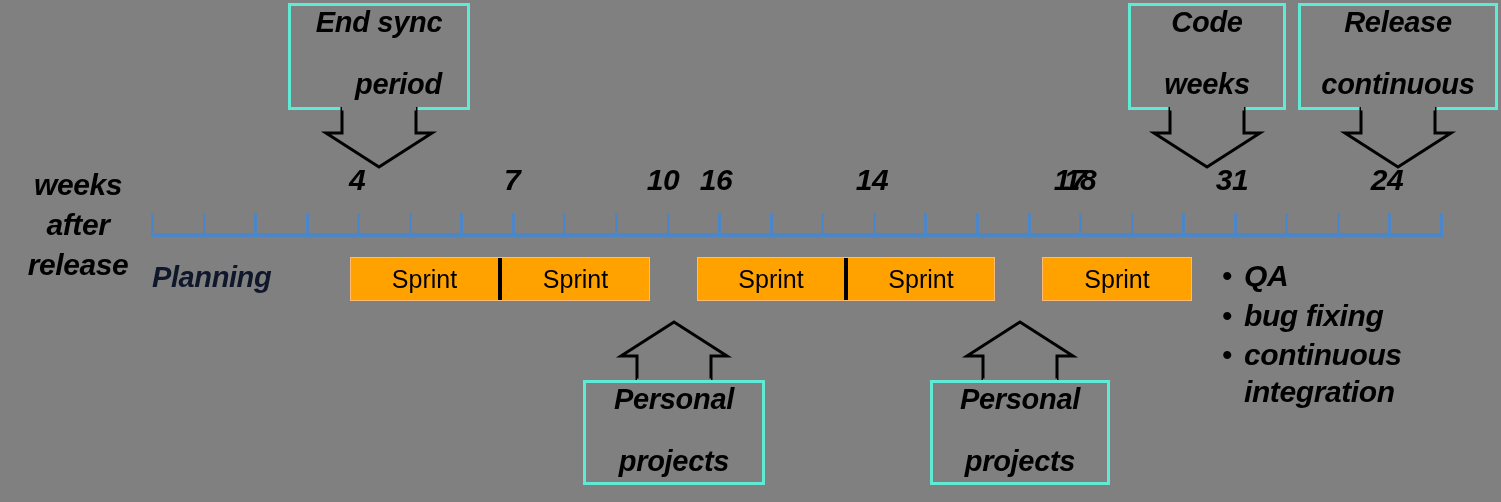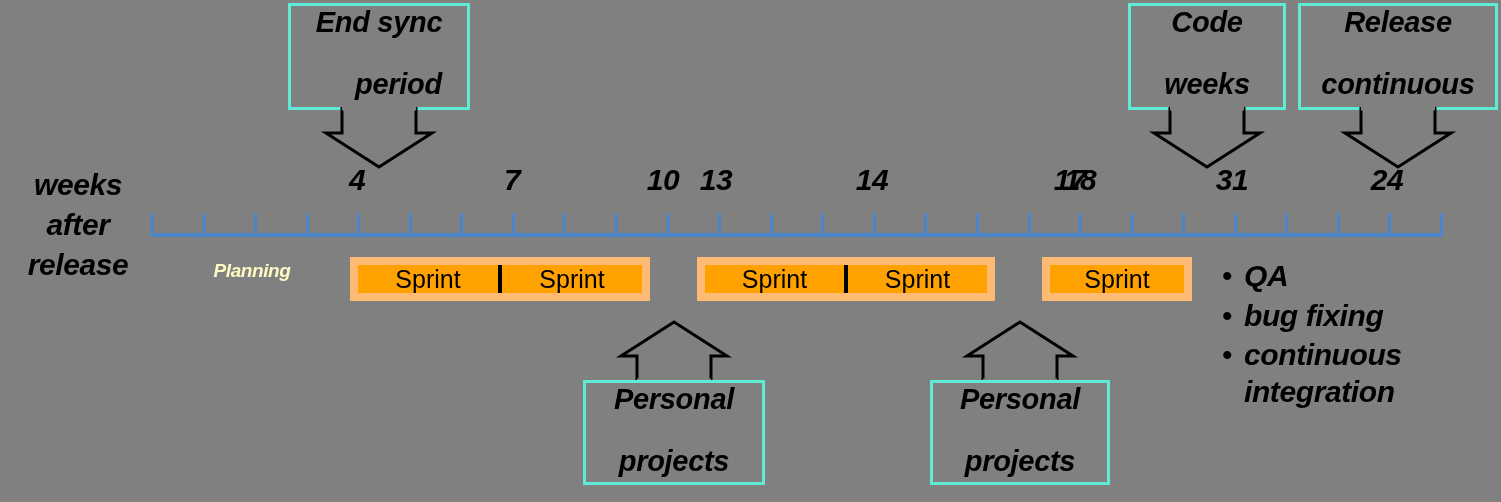--- a/index.html
+++ b/index.html
@@ -85,36 +85,36 @@
     color: #000000;
     letter-spacing: -0.4px;
   }
 
   
   #planning-label {
     position: absolute;
     left: 152px;
     top: 258px;
     width: 200px;
-    text-align: center;
-    font-style: italic;
-    font-weight: bold;
-    font-size: 19px;
+    text-align: left;
+    font-style: italic;
+    font-weight: bold;
+    font-size: 29px;
     line-height: 1.33;
-    color: #fef9c3;
+    color: #0f172a;
     letter-spacing: -0.4px;
   }
 
   
   .sprint-group {
     position: absolute;
     top: 257px;
     height: 44px;
     display: flex;
-    border: 8px solid #fdba74;
+    border: 1px solid #fdba74;
     box-sizing: border-box;
     background: #000000;
   }
   .sprint-cell {
     flex: 1 1 0;
     background: #ffa200;
     display: flex;
     align-items: center;
     justify-content: center;
     font-size: 25px;
@@ -187,21 +187,21 @@
     <span class="callout-text">continuous</span>
   </div>
   <svg class="arrow-svg" style="left:1298px; top:107px; width:200px; height:62px;" viewBox="0 0 200 62">
     <path class="arrow-path" d="M 63 0 L 63 26 L 47 26 L 100 60 L 153 26 L 137 26 L 137 0"></path>
     <path d="M 63 1.5 L 137 1.5" stroke="#808080" stroke-width="4" fill="none"></path>
   </svg>
 
   <div class="week-label" style="left:357px; top:163px;">4</div>
   <div class="week-label" style="left:512px; top:163px;">7</div>
   <div class="week-label" style="left:663px; top:163px;">10</div>
-  <div class="week-label" style="left:716px; top:163px;">13</div>
+  <div class="week-label" style="left:716px; top:163px;">16</div>
   <div class="week-label" style="left:872px; top:163px;">14</div>
   <div class="week-label" style="left:1026px; top:163px;margin-left:44px;">17</div>
   <div class="week-label" style="left:1080px; top:163px;">18</div>
   <div class="week-label" style="left:1232px; top:163px;">31</div>
   <div class="week-label" style="left:1387px; top:163px;text-align:right;">24</div>
 
   <div id="axis-caption">
     <div>weeks</div>
     <div>after</div>
     <div>release</div>

